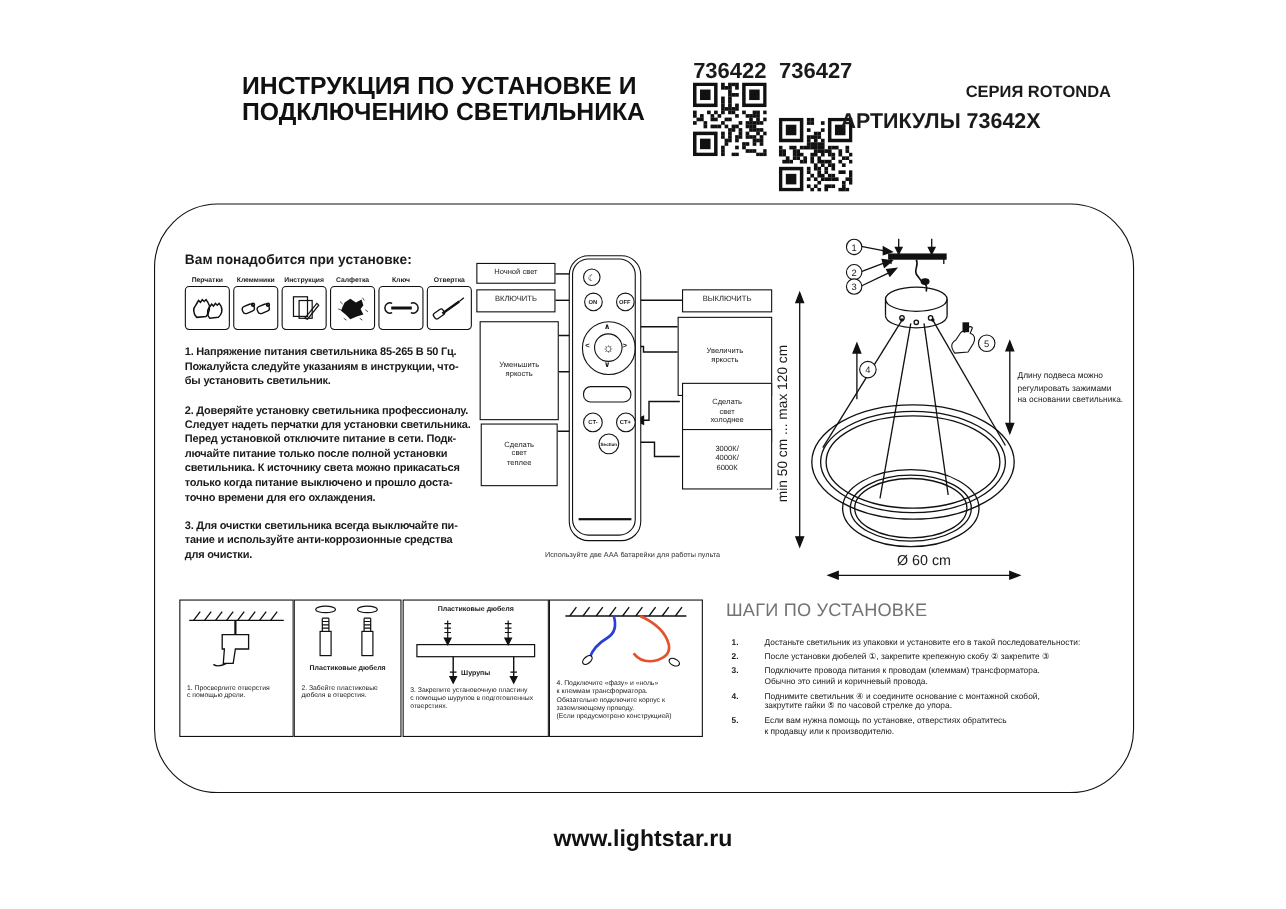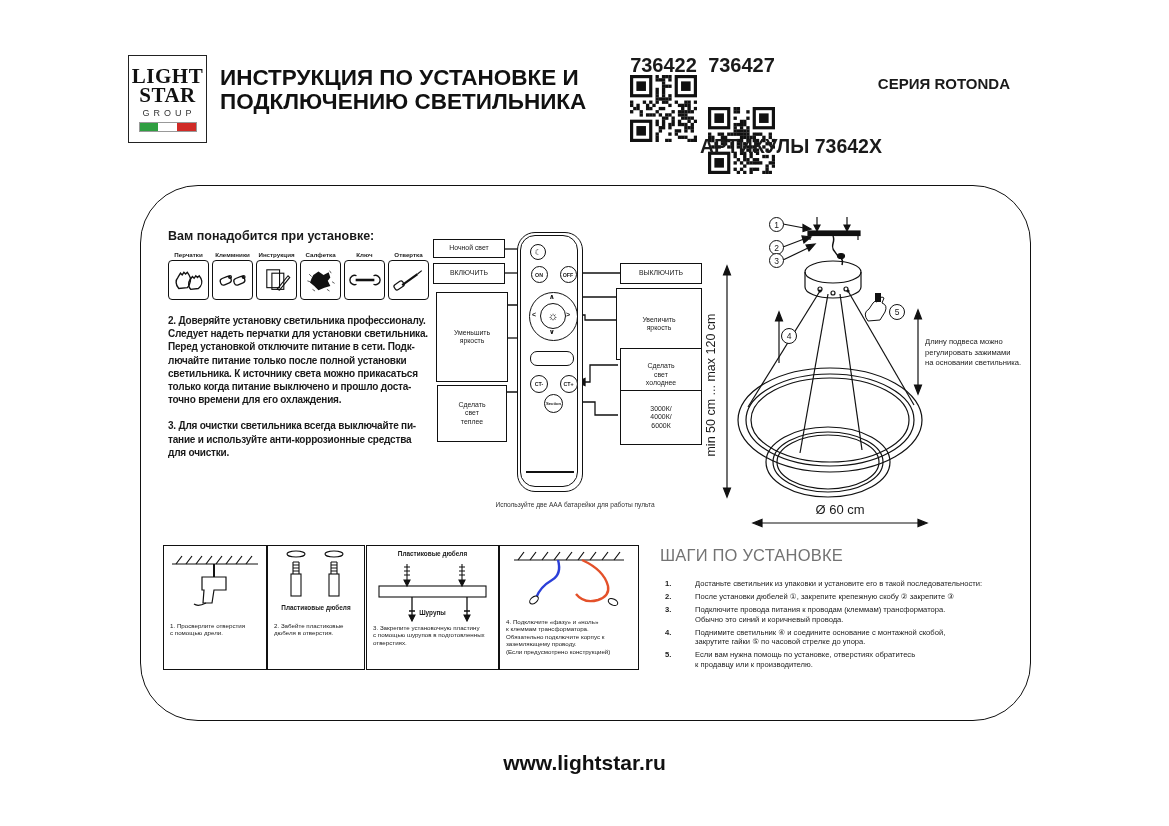--- a/index.html
+++ b/index.html
@@ -14,21 +14,21 @@
   .logo-w1,.logo-w2{font-family:"Liberation Serif","DejaVu Serif",serif;font-weight:bold;
             font-size:21px;line-height:19px;letter-spacing:.5px;color:#111;}
   .logo-w3{font-size:9px;letter-spacing:4px;color:#333;margin:3px 0 4px 3px;}
   .logo-flag{width:56px;height:8px;border:1px solid #999;display:flex;}
   .logo-flag span{flex:1;}
   .doc-title{left:220px;top:66px;width:420px;font-size:22.5px;line-height:24px;font-weight:bold;color:#111;}
   .qr-wrap{top:55px;display:flex;flex-direction:column;align-items:center;}
   .qr-num{font-size:20px;font-weight:bold;line-height:20px;margin-bottom:0px;}
   .qr{width:67px;height:67px;margin-top:0px;}
   .series{left:760px;top:75px;width:250px;text-align:right;font-size:15px;font-weight:bold;}
-  .articles{left:700px;top:99px;width:310px;text-align:left;font-size:19.5px;font-weight:bold;margin-top:36px;}
+  .articles{left:700px;top:99px;width:310px;text-align:center;font-size:19.5px;font-weight:bold;}
 
   
   .panel{left:140px;top:185px;width:889px;height:534px;border:1.6px solid #111;border-radius:58px;}
 
   
   .tools-heading{left:168px;top:229px;font-size:12.5px;font-weight:bold;}
   .tools-row{left:168px;top:251px;display:flex;gap:3px;}
   .tool{width:41px;display:flex;flex-direction:column;align-items:center;}
   .tool-label{font-size:6.2px;font-weight:bold;margin-bottom:2px;}
   .tool-box{width:39px;height:38px;border:1.4px solid #111;border-radius:4px;display:flex;align-items:center;justify-content:center;}
@@ -73,30 +73,20 @@
   .footer-url{left:0;top:751px;width:1169px;text-align:center;font-size:21px;font-weight:bold;color:#111;}
 
   svg{display:block;}
   .ln{stroke:#111;fill:none;}
 </style>
 </head>
 <body>
 
 <div id="page">
 
-  <div class="abs logo-box">
-    <div class="logo-w1">LIGHT</div>
-    <div class="logo-w2">STAR</div>
-    <div class="logo-w3">GROUP</div>
-    <div class="logo-flag">
-      <span style="background:#2f9e41"></span>
-        <span style="background:#fff"></span>
-        <span style="background:#d02b27"></span>
-    </div>
-  </div>
 
   <div class="abs doc-title pre">ИНСТРУКЦИЯ ПО УСТАНОВКЕ И
 ПОДКЛЮЧЕНИЮ СВЕТИЛЬНИКА</div>
 
   <div class="abs qr-wrap" style="left:630px;text-align:right;">
     <div class="qr-num">736422</div>
     <div class="qr">
         <svg width="67" height="67" viewBox="0 0 67.2 67.2" xmlns="http://www.w3.org/2000/svg">
           <rect x="25.6" y="0.0" width="3.35" height="3.35" fill="#111"></rect>
           <rect x="32.0" y="0.0" width="3.35" height="3.35" fill="#111"></rect>
@@ -441,20 +431,23 @@
             <rect x="2" y="18" width="12" height="7" rx="2.5" transform="rotate(-35 8 21)" stroke-width="1.4"></rect>
             <line x1="12" y1="21" x2="30" y2="8" stroke-width="2.6"></line>
             <line x1="30" y1="8" x2="35" y2="4" stroke-width="1.4"></line>
           </g>
         </svg>
       </div>
     </div>
   </div>
 
   <div class="abs warn">
+    <p class="pre">1. Напряжение питания светильника 85-265 В 50 Гц.
+Пожалуйста следуйте указаниям в инструкции, что-
+бы установить светильник.</p>
     <p class="pre">2. Доверяйте установку светильника профессионалу.
 Следует надеть перчатки для установки светильника.
 Перед установкой отключите питание в сети. Подк-
 лючайте питание только после полной установки
 светильника. К источнику света можно прикасаться
 только когда питание выключено и прошло доста-
 точно времени для его охлаждения.</p>
     <p class="pre">3. Для очистки светильника всегда выключайте пи-
 тание и используйте анти-коррозионные средства
 для очистки.</p>

